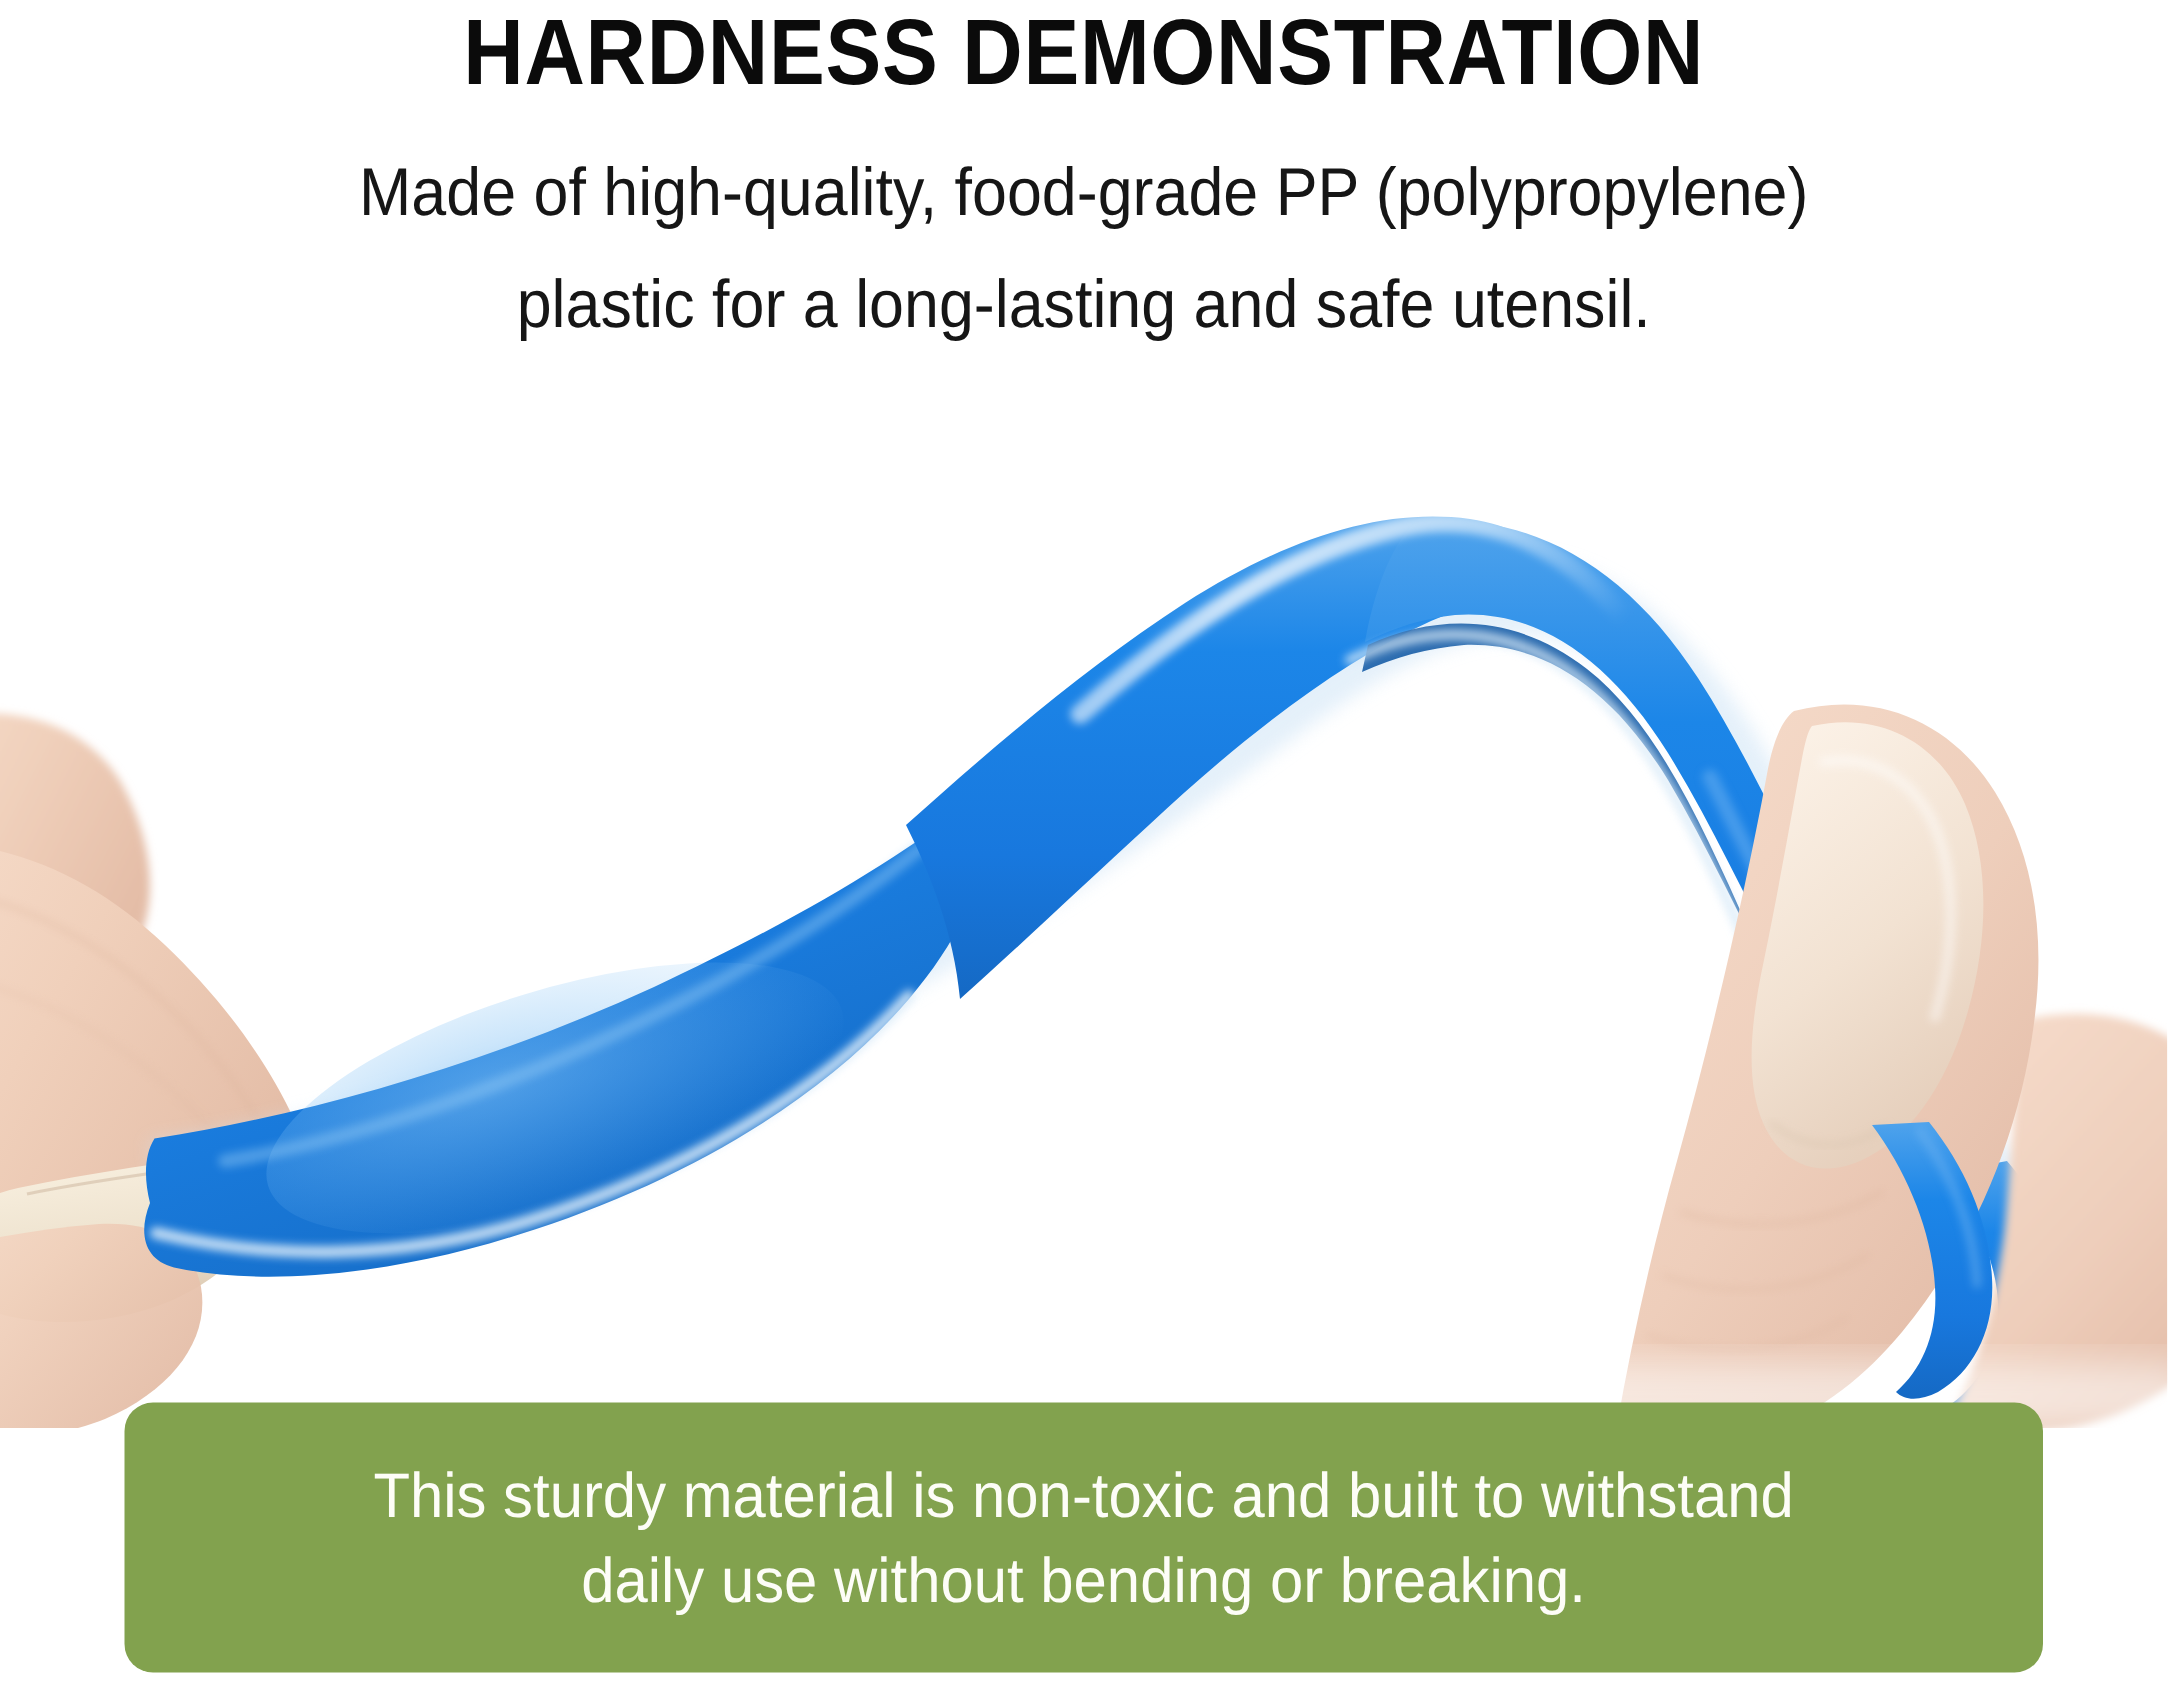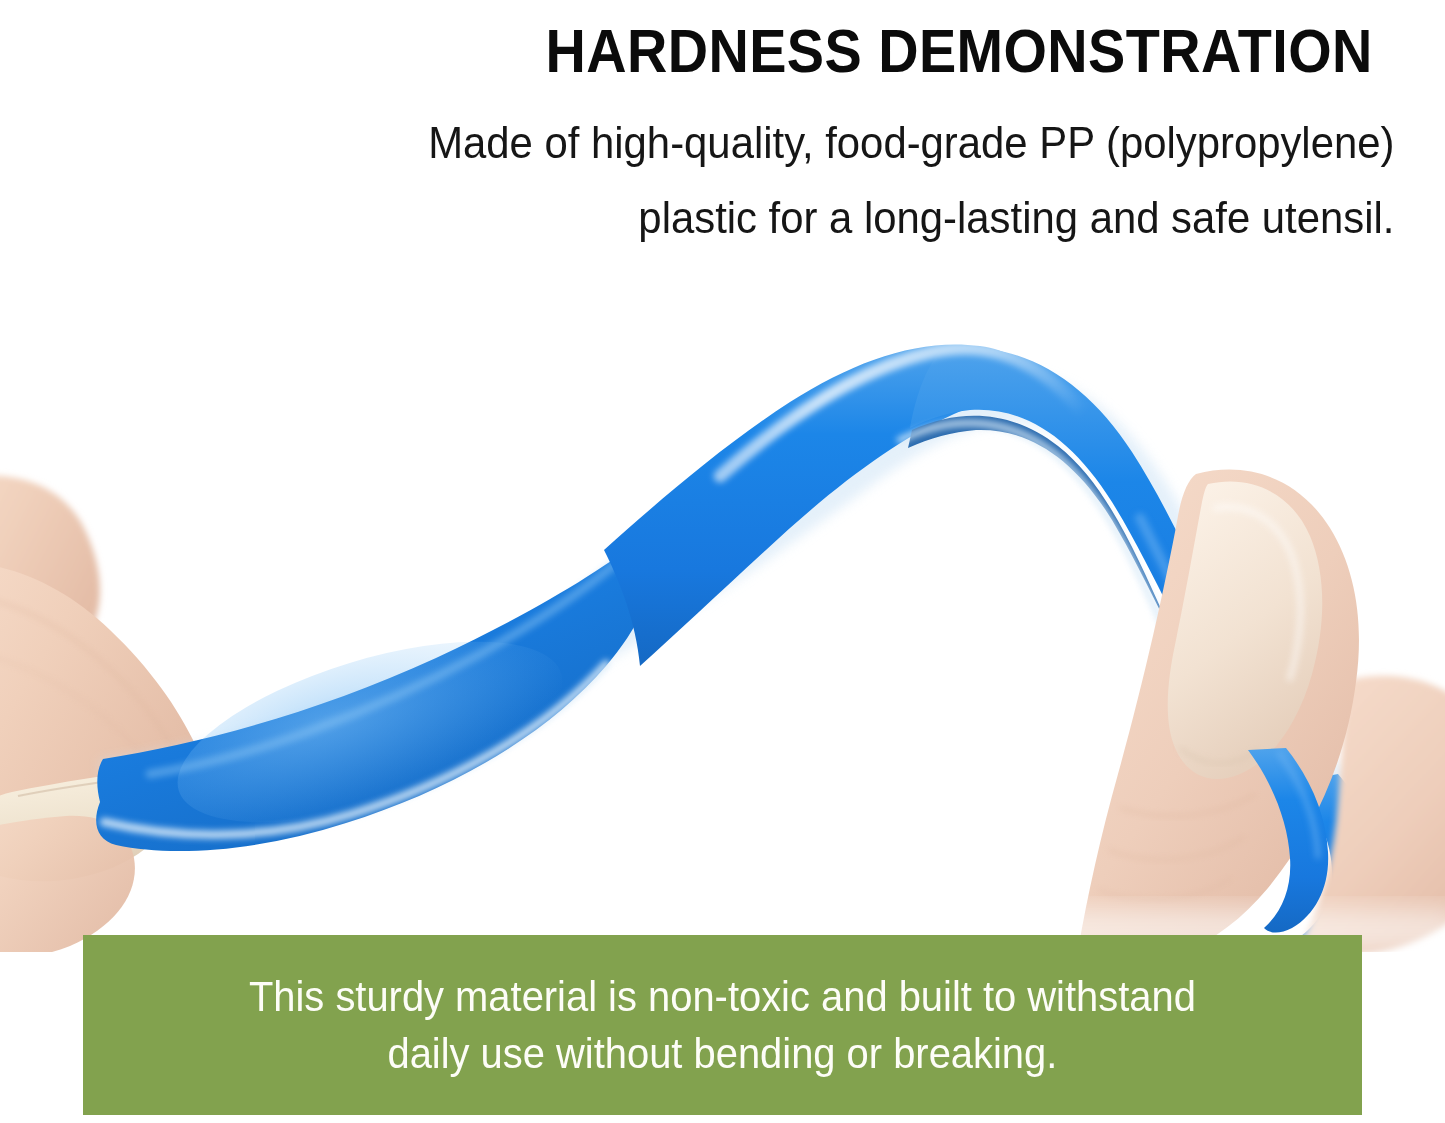--- a/index.html
+++ b/index.html
@@ -16,23 +16,23 @@
     width: 1445px;
     height: 1123px;
     background: #ffffff;
     overflow: hidden;
   }
 
   
   #header-block {
     position: absolute;
     left: 0;
-    top: 15px;
+    top: 0;
     width: 1445px;
-    text-align: right;
+    text-align: center;
   }
   #page-title {
     font-family: "Liberation Sans", "DejaVu Sans", sans-serif;
     font-weight: 700;
     font-size: 62px;
     line-height: 68px;
     letter-spacing: 0.5px;
     color: #0b0b0b;
     margin: 0;
     padding-top: 2px;
@@ -72,20 +72,21 @@
     left: 83px;
     top: 935px;
     width: 1279px;
     height: 180px;
     background: #82a24e;
     display: flex;
     align-items: center;
     justify-content: center;
     box-sizing: border-box;
     padding: 0 30px;
+    border-radius: 19px;
   }
   #callout-text {
     color: #fdfdf7;
     font-size: 42px;
     line-height: 57px;
     font-weight: 400;
     text-align: center;
     transform: scaleX(0.95);
     transform-origin: 50% 50%;
   }

